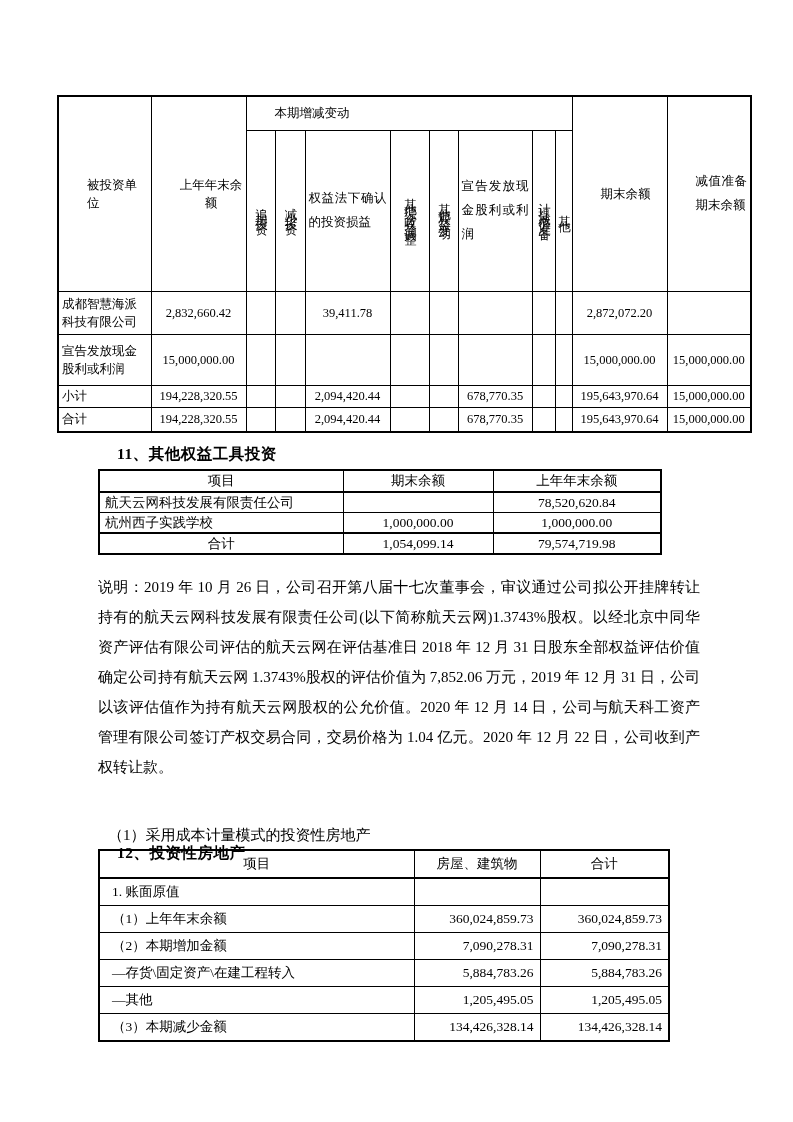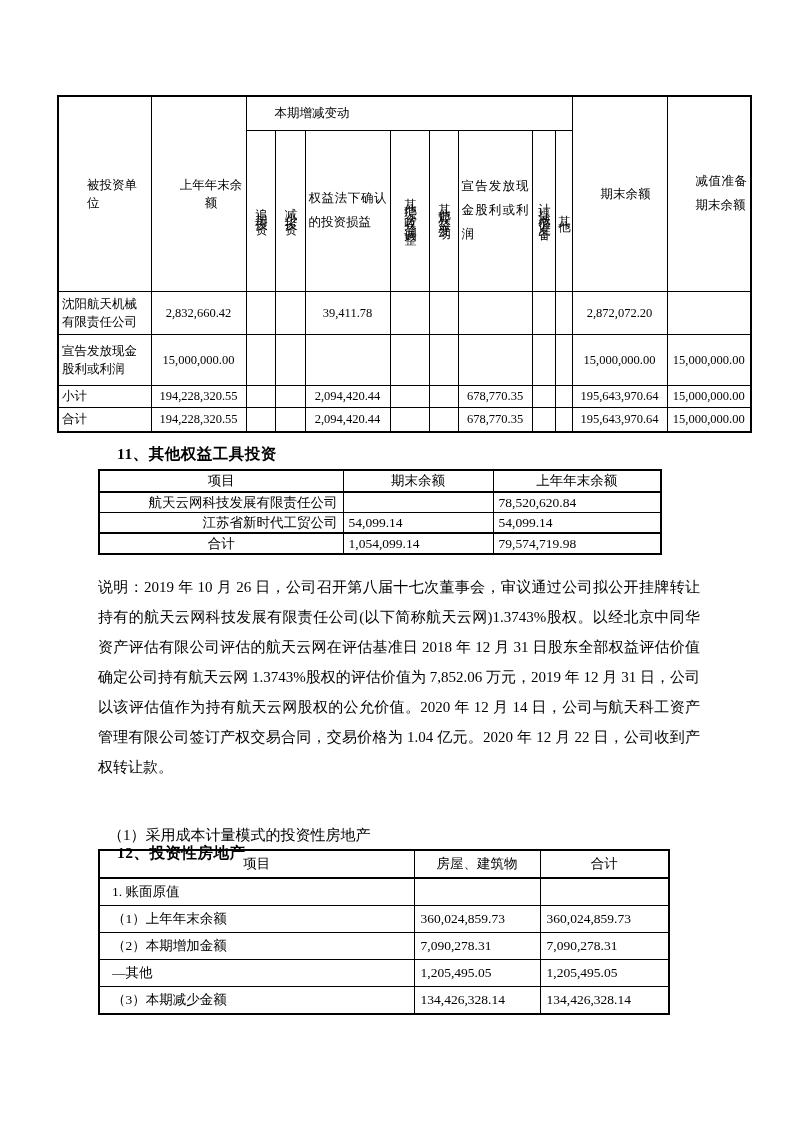--- a/index.html
+++ b/index.html
@@ -33,42 +33,42 @@
   .vh {
     display:inline-block; writing-mode:vertical-rl; text-orientation:upright;
     letter-spacing:5px; line-height:1.1;
   }
 
   
   .t2 { position:absolute; left:98px; top:469px; width:562px; font-size:13.5px; border:2px solid #000; }
   .t2 td { border:1px solid #000; padding:0 5px; vertical-align:middle; height:19px; }
   .t2 tr.hd td { height:20px; text-align:center; border-bottom:2px solid #000; }
   .t2 tr.total td { border-top:2px solid #000; }
-  .t2 .name { text-align:right; }
+  .t2 .name { text-align:left; }
   .t2 .ctr { text-align:center; }
-  .t2 .num { text-align:left; white-space:nowrap; }
+  .t2 .num { text-align:center; white-space:nowrap; }
 
   
   .note {
     position:absolute; left:98px; top:572px; width:602px;
     font-size:15px; line-height:30px; text-align:justify;
   }
 
   
   .h-sec { position:absolute; font-size:15.5px; font-weight:bold; letter-spacing:0.5px; }
   .h11 { left:117px; top:444px; }
   .h12 { left:117px; top:795px;margin-top:48px; }
   .sub12 { position:absolute; left:108px; top:826px; font-size:15px; }
 
   
   .t3 { position:absolute; left:98px; top:849px; width:570px; font-size:13.5px; border:2px solid #000; }
   .t3 td { border:1px solid #000; padding:0 6px; vertical-align:middle; height:26px; }
   .t3 tr.hd td { height:26px; text-align:center; border-bottom:2px solid #000; }
   .t3 .name { text-align:left;padding-left:12px; }
-  .t3 .num { white-space:nowrap; }
+  .t3 .num { text-align:right; white-space:nowrap; }
 
   
   .pagenum {
     position:absolute; left:0; top:1040px; width:100%;
     text-align:center; font-size:12px;
     font-family:"Liberation Sans","DejaVu Sans",sans-serif;
   }
 </style>
 </head>
 <body>
@@ -102,21 +102,21 @@
       <td class="vhtd"><span class="vh">追加投资</span></td>
       <td class="vhtd"><span class="vh">减少投资</span></td>
       <td class="wh">权益法下确认的投资损益</td>
       <td class="vhtd"><span class="vh">其他综合收益调整</span></td>
       <td class="vhtd"><span class="vh">其他权益变动</span></td>
       <td class="wh">宣告发放现金股利或利润</td>
       <td class="vhtd"><span class="vh">计提减值准备</span></td>
       <td class="vhtd"><span class="vh">其他</span></td>
     </tr>
     <tr class="d0">
-      <td class="al">沈阳航天机械有限责任公司</td>
+      <td class="al">成都智慧海派科技有限公司</td>
       <td class="num">2,832,660.42</td>
       <td class="num"></td>
       <td class="num"></td>
       <td class="num">39,411.78</td>
       <td class="num"></td>
       <td class="num"></td>
       <td class="num"></td>
       <td class="num"></td>
       <td class="num"></td>
       <td class="num">2,872,072.20</td>
@@ -180,23 +180,23 @@
       <td>项目</td>
       <td>期末余额</td>
       <td>上年年末余额</td>
     </tr>
     <tr>
       <td class="name">航天云网科技发展有限责任公司</td>
       <td class="num"></td>
       <td class="num">78,520,620.84</td>
     </tr>
     <tr>
-      <td class="name">江苏省新时代工贸公司</td>
-      <td class="num">54,099.14</td>
-      <td class="num">54,099.14</td>
+      <td class="name">杭州西子实践学校</td>
+      <td class="num">1,000,000.00</td>
+      <td class="num">1,000,000.00</td>
     </tr>
     <tr class="total">
       <td class="ctr">合计</td>
       <td class="num">1,054,099.14</td>
       <td class="num">79,574,719.98</td>
     </tr>
   </tbody>
     </table>
 
   <div class="note">说明：2019 年 10 月 26 日，公司召开第八届十七次董事会，审议通过公司拟公开挂牌转让持有的航天云网科技发展有限责任公司(以下简称航天云网)1.3743%股权。以经北京中同华资产评估有限公司评估的航天云网在评估基准日 2018 年 12 月 31 日股东全部权益评估价值确定公司持有航天云网 1.3743%股权的评估价值为 7,852.06 万元，2019 年 12 月 31 日，公司以该评估值作为持有航天云网股权的公允价值。2020 年 12 月 14 日，公司与航天科工资产管理有限公司签订产权交易合同，交易价格为 1.04 亿元。2020 年 12 月 22 日，公司收到产权转让款。</div>
@@ -225,20 +225,25 @@
       <td class="name">（1）上年年末余额</td>
       <td class="num">360,024,859.73</td>
       <td class="num">360,024,859.73</td>
     </tr>
     <tr>
       <td class="name">（2）本期增加金额</td>
       <td class="num">7,090,278.31</td>
       <td class="num">7,090,278.31</td>
     </tr>
     <tr>
+      <td class="name">—存货\固定资产\在建工程转入</td>
+      <td class="num">5,884,783.26</td>
+      <td class="num">5,884,783.26</td>
+    </tr>
+    <tr>
       <td class="name">—其他</td>
       <td class="num">1,205,495.05</td>
       <td class="num">1,205,495.05</td>
     </tr>
     <tr>
       <td class="name">（3）本期减少金额</td>
       <td class="num">134,426,328.14</td>
       <td class="num">134,426,328.14</td>
     </tr>
   </tbody>

